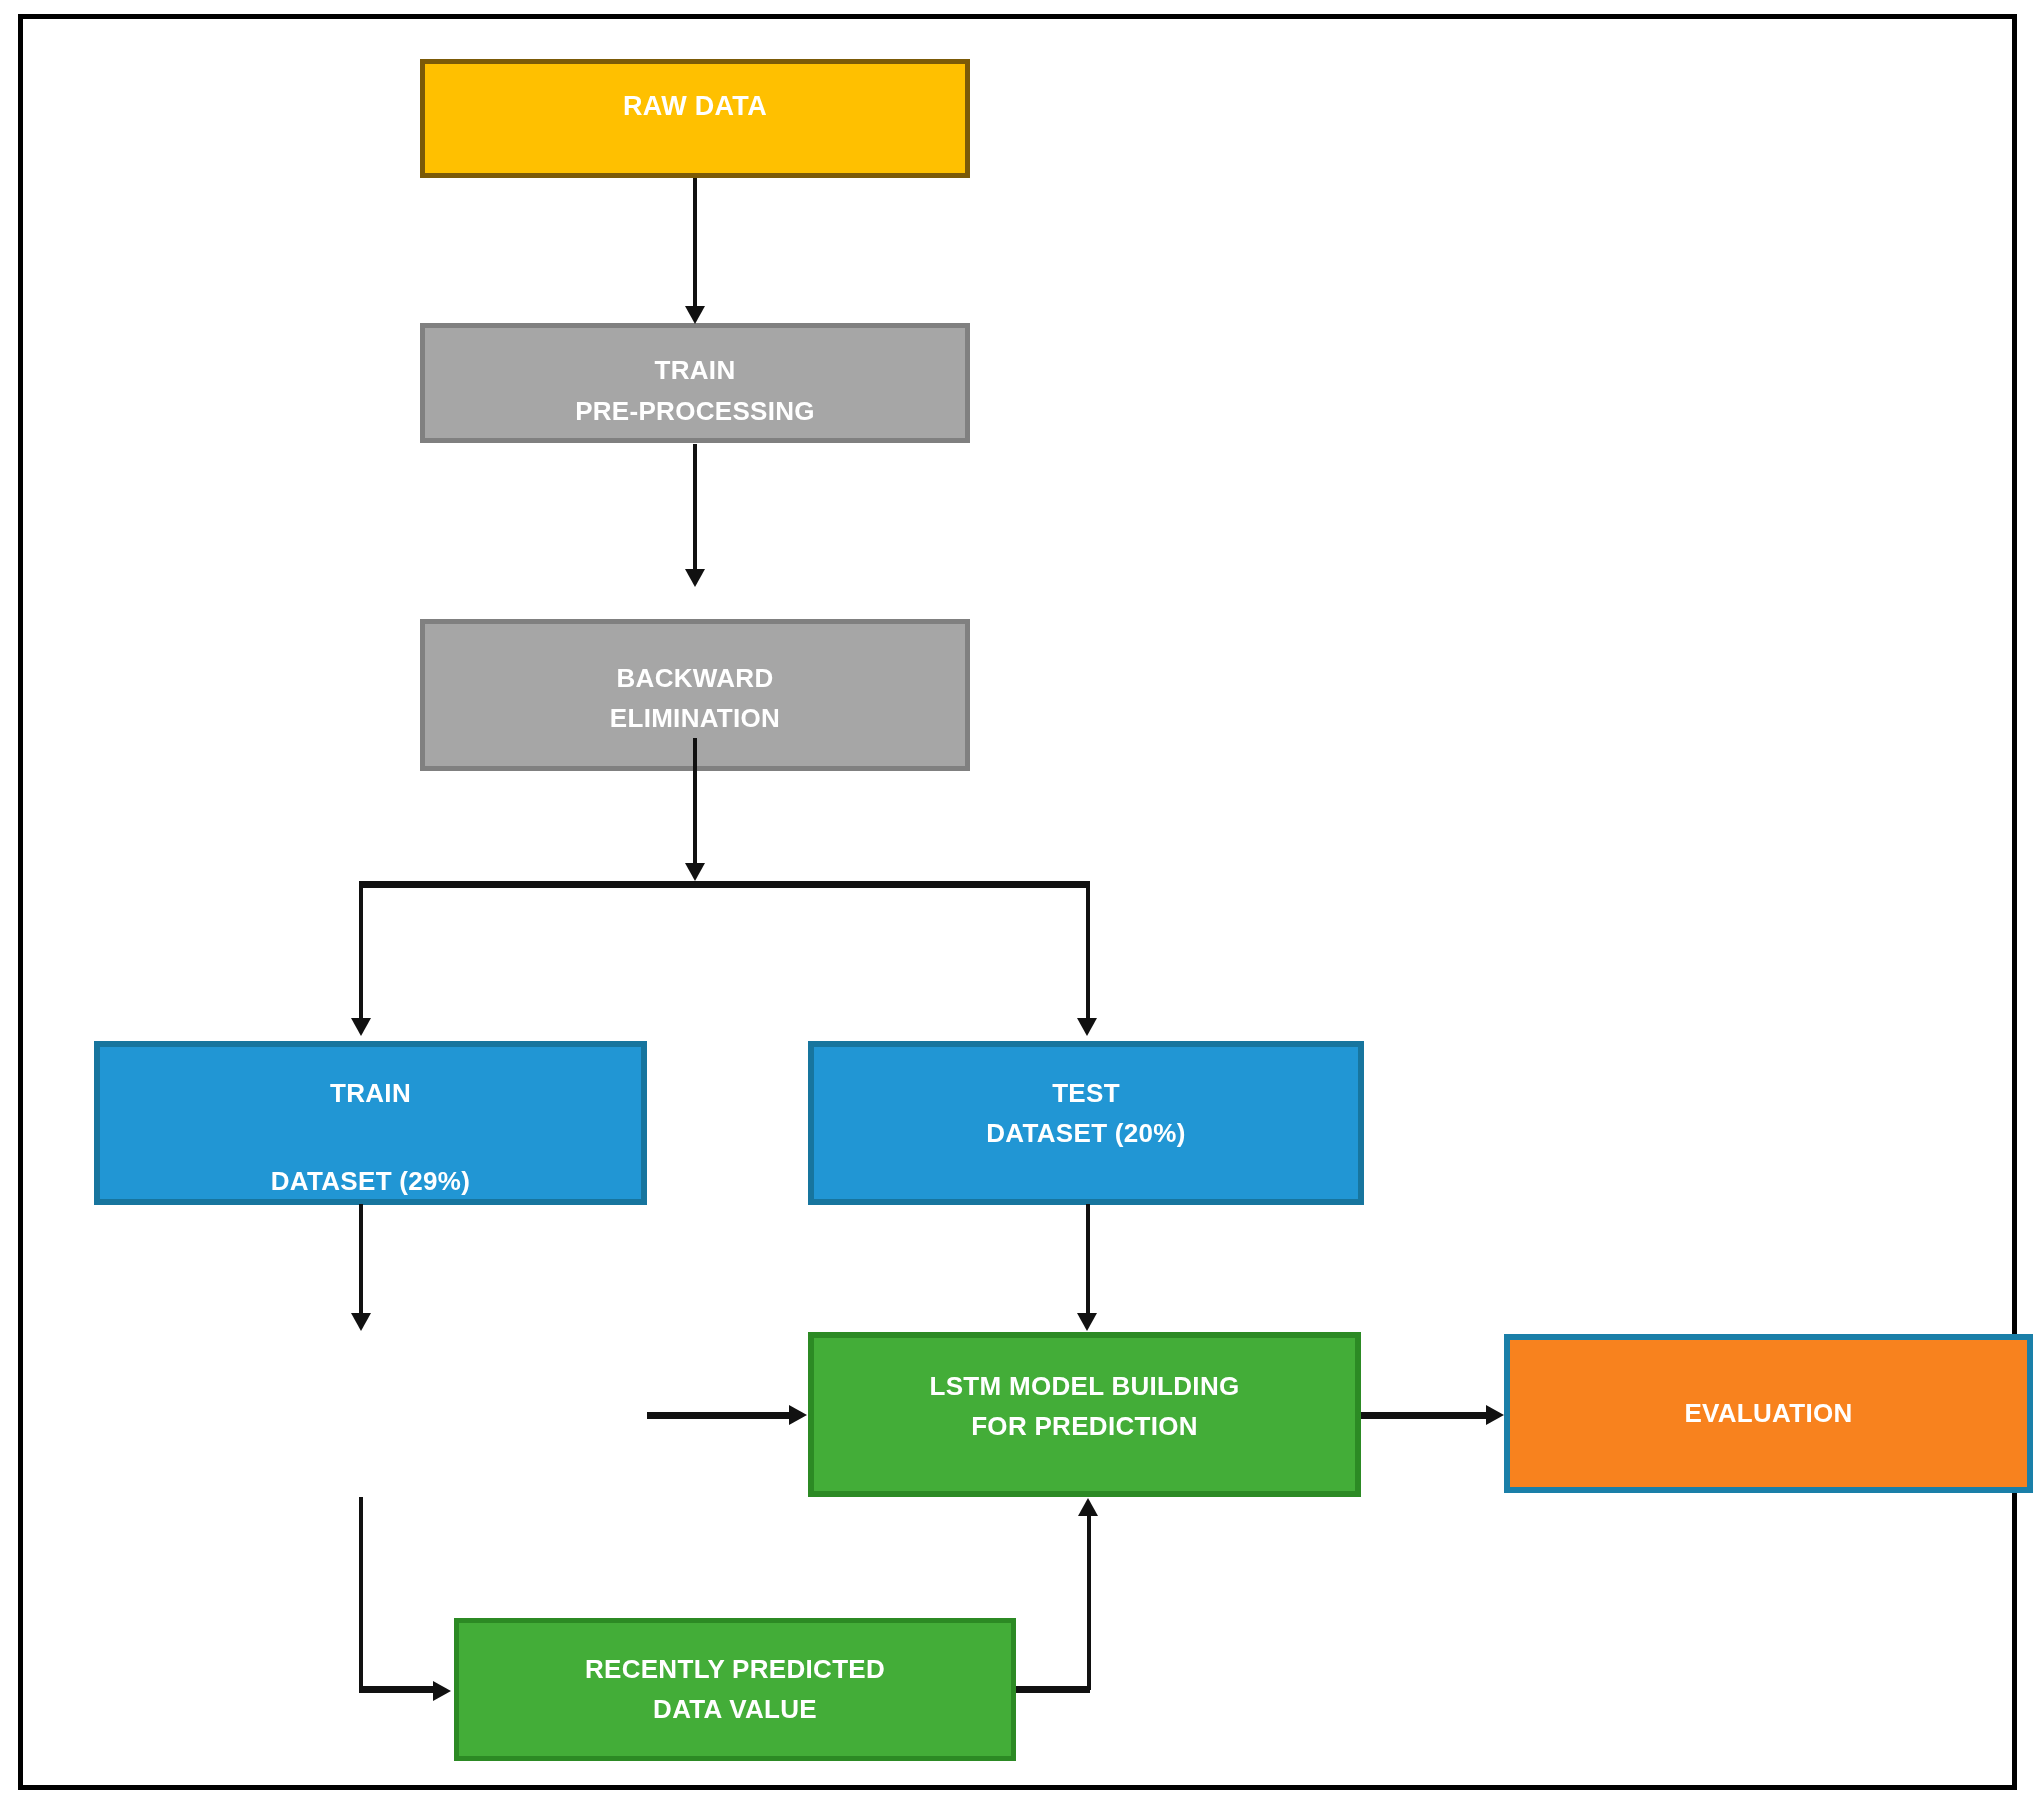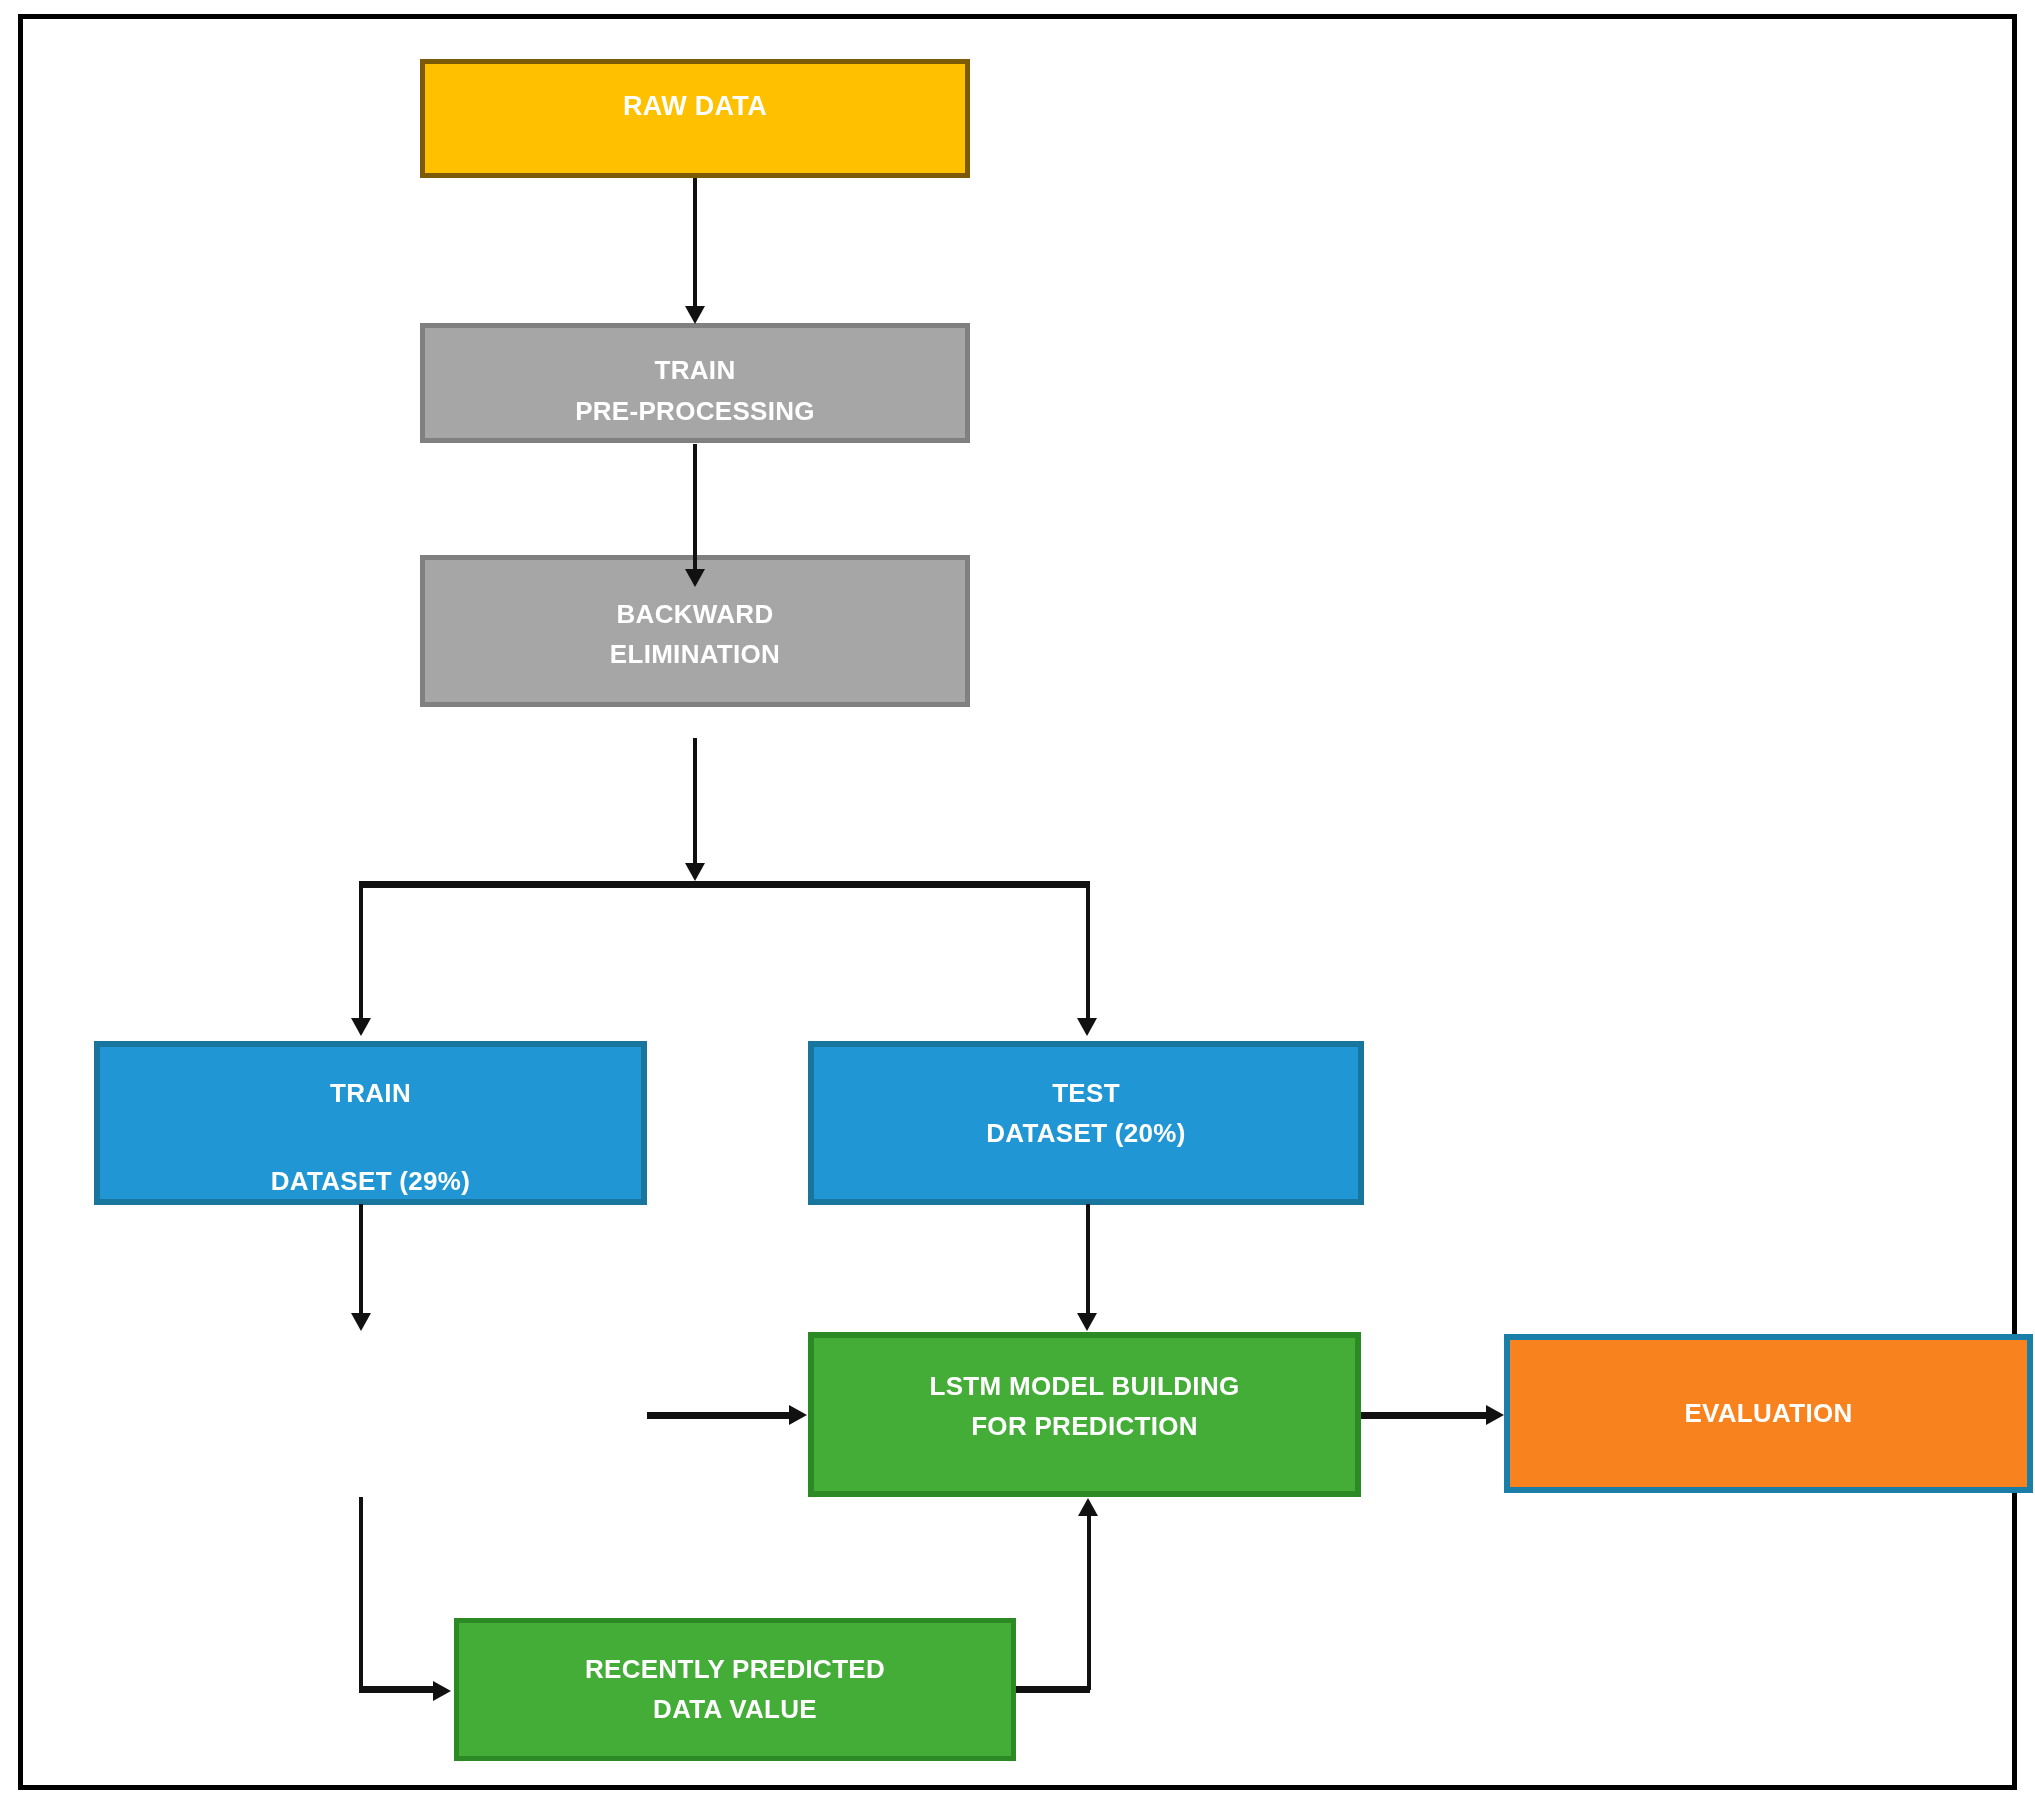--- a/index.html
+++ b/index.html
@@ -40,21 +40,21 @@
     font-size:27px;
     justify-content:flex-start;padding-top:22.6px;
   }
   .n-prep{
     left:397px;top:304px;width:550px;height:120px;
     background:#A6A6A6;border:5.4px solid #808080;
     font-size:26px;
     justify-content:flex-start;padding-top:22.6px;
   }
   .n-back{
-    left:397px;top:536px;width:550px;height:152px;
+    left:397px;top:600px;width:550px;height:152px;
     background:#A6A6A6;border:5.4px solid #808080;
     font-size:26px;
     justify-content:flex-start;padding-top:34px;
   }
   .n-train{
     left:71px;top:1022px;width:553px;height:164px;
     background:#2196D4;border:6.5px solid #17759E;
     font-size:26px;
     justify-content:flex-start;padding-top:26px;gap:48px;
   }

